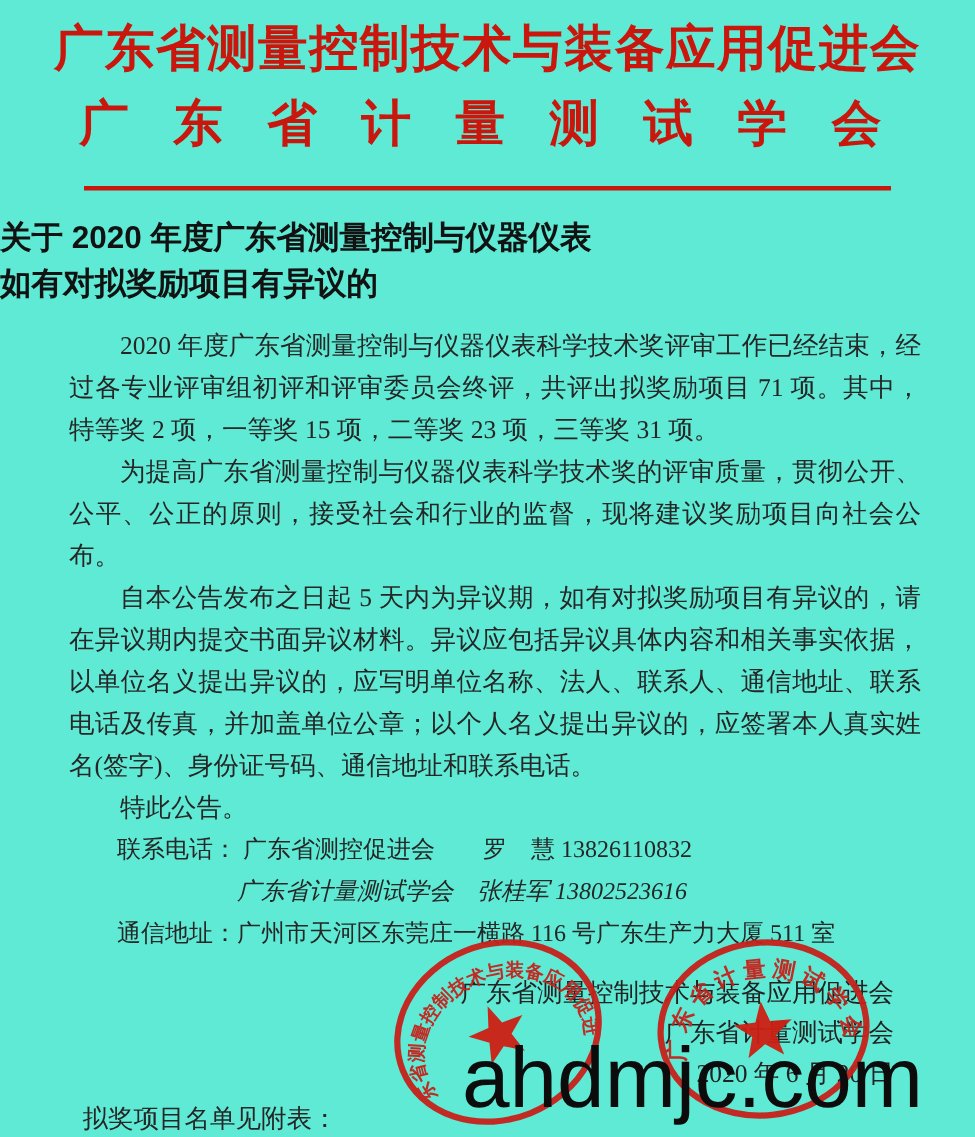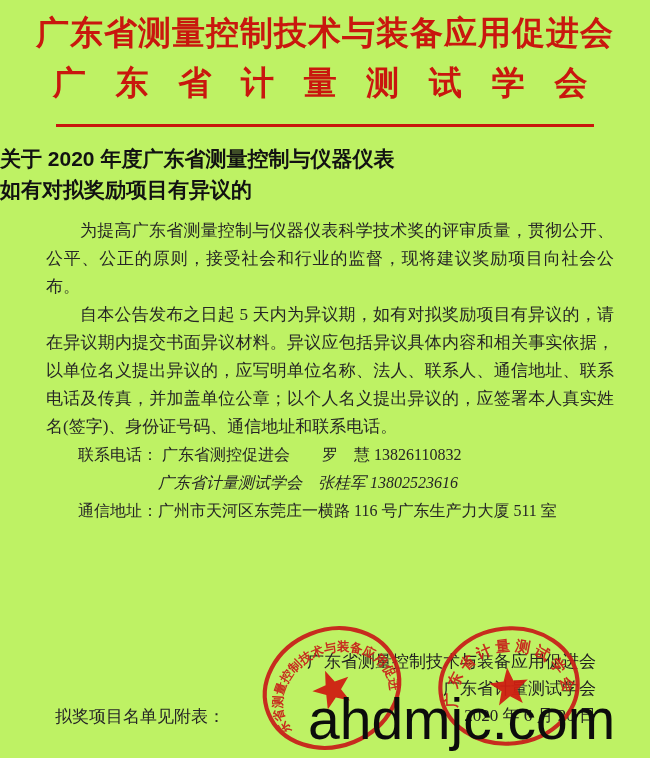--- a/index.html
+++ b/index.html
@@ -1,17 +1,17 @@
 <!DOCTYPE html>
 <html><head>
 <meta charset="utf-8">
 <style>
   html,body{margin:0;padding:0;background:#ffffff;}
   .page{
-    position:relative;width:650px;height:758px;background:#bef264;overflow:hidden;
+    position:relative;width:650px;height:758px;background:#5eead4;overflow:hidden;
     font-family:"Liberation Serif","DejaVu Serif",serif;color:#262626;
   }
   
   .org-line1{
     margin:0;padding-top:10px;text-align:center;
     color:#c9170e;font-weight:bold;font-size:33px;line-height:46px;letter-spacing:1px;
     font-family:"Liberation Serif","DejaVu Serif",serif;
   }
   .org-line2{
     margin:4px 0 0 0;text-align:center;
@@ -46,39 +46,41 @@
   .seal-right{left:430px;top:621px;width:158px;height:130px;transform:rotate(-6deg);}
   .seal text{font-family:"Liberation Sans","DejaVu Sans",sans-serif;font-weight:bold;}
   
   .watermark{
     position:absolute;left:308px;top:690px;z-index:5;
     font-family:"Liberation Sans","DejaVu Sans",sans-serif;
     font-size:57px;line-height:1.05;color:#0c0c0c;white-space:nowrap;
   }
   
   .footer-note{
-    position:absolute;left:55px;top:705px;z-index:1;
+    position:absolute;left:55px;top:734px;z-index:1;
     font-size:17px;color:#262626;white-space:nowrap;
   }
 </style>
 </head>
 <body>
 
 <div class="page">
 
   <div class="org-line1">广东省测量控制技术与装备应用促进会</div>
   <div class="org-line2">广东省计量测试学会</div>
   <div class="red-rule"></div>
 
   <div class="doc-title">关于 2020 年度广东省测量控制与仪器仪表</div>
   <div class="doc-title" style="margin-top:0;">如有对拟奖励项目有异议的</div>
 
   <div class="body-block">
+    <p class="para">2020 年度广东省测量控制与仪器仪表科学技术奖评审工作已经结束，经过各专业评审组初评和评审委员会终评，共评出拟奖励项目 71 项。其中，特等奖 2 项，一等奖 15 项，二等奖 23 项，三等奖 31 项。</p>
     <p class="para">为提高广东省测量控制与仪器仪表科学技术奖的评审质量，贯彻公开、公平、公正的原则，接受社会和行业的监督，现将建议奖励项目向社会公布。</p>
     <p class="para">自本公告发布之日起 5 天内为异议期，如有对拟奖励项目有异议的，请在异议期内提交书面异议材料。异议应包括异议具体内容和相关事实依据，以单位名义提出异议的，应写明单位名称、法人、联系人、通信地址、联系电话及传真，并加盖单位公章；以个人名义提出异议的，应签署本人真实姓名(签字)、身份证号码、通信地址和联系电话。</p>
+    <p class="para">特此公告。</p>
 
     <div class="contact-line contact-indent2">联系电话： 广东省测控促进会　　罗　慧 13826110832</div>
     <div class="contact-line contact-indent7">广东省计量测试学会　张桂军 13802523616</div>
     <div class="contact-line contact-indent2">通信地址：广州市天河区东莞庄一横路 116 号广东生产力大厦 511 室</div>
   </div>
 
   <div class="signature">
     <div>广东省测量控制技术与装备应用促进会</div>
     <div>广东省计量测试学会</div>
     <div>2020 年 6 月 20 日</div>

